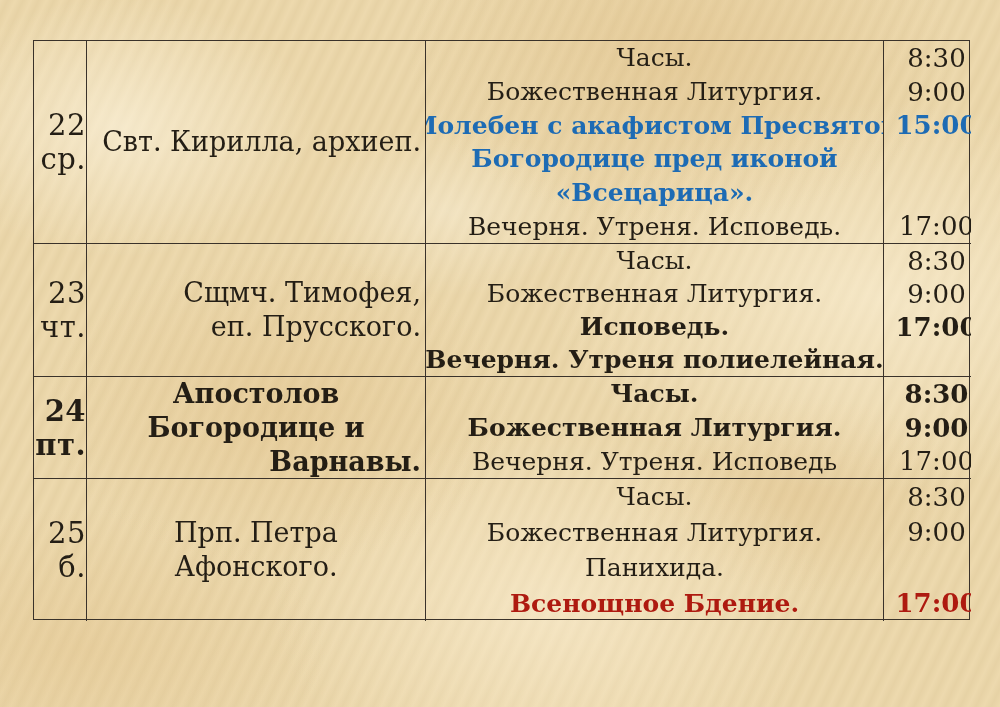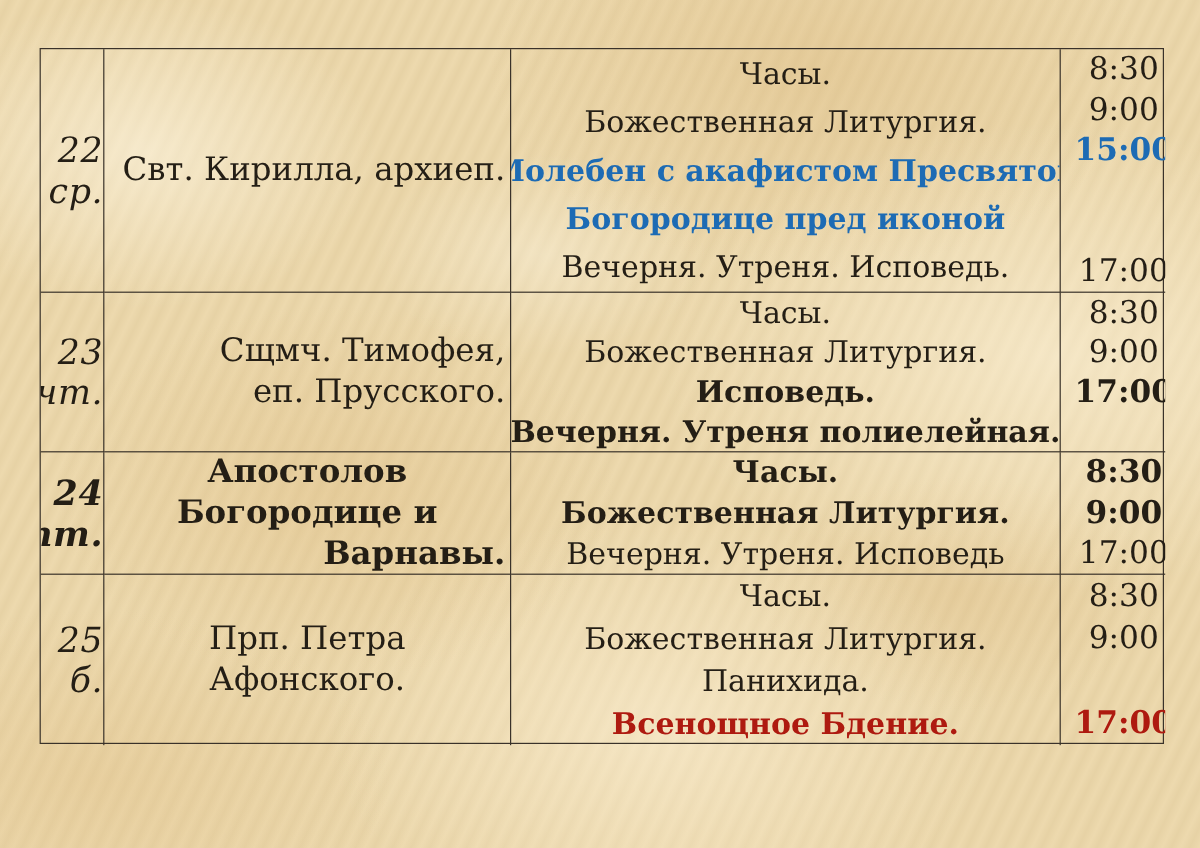--- a/index.html
+++ b/index.html
@@ -35,21 +35,21 @@
     border:1.5px solid var(--line);
   }
   .cell{
     border-right:1.5px solid var(--line);
     border-bottom:1.5px solid var(--line);
     display:flex;flex-direction:column;align-items:flex-end;justify-content:center;
     overflow:hidden;
   }
   .cell:nth-child(4n){border-right:none;}
   .cell:nth-child(n+13){border-bottom:none;}
-  .c-date{font-size:29px;line-height:34px;letter-spacing:0.5px;font-style:italic;}
+  .c-date{font-size:29px;line-height:34px;letter-spacing:0.5px;}
   .c-feast{font-size:27px;line-height:34px;text-align:center;padding:0 4px;}
   .slots{display:flex;flex-direction:column;width:100%;height:100%;}
   .slot{flex:1;display:flex;align-items:center;justify-content:center;
         font-size:25px;white-space:nowrap;text-align:center;padding:0 4px;}
   .c-time .slot{font-size:26px;padding:0 2px;margin-left:18px;}
   .blue{color:var(--blue);}
   .red{color:var(--red);}
   .bold{font-weight:bold;}
 </style>
 </head>
@@ -64,20 +64,21 @@
     </div>
     <div class="cell c-feast">
       <div>Свт. Кирилла, архиеп.</div>
     </div>
     <div class="cell c-serv">
       <div class="slots">
         <div class="slot">Часы.</div>
         <div class="slot">Божественная Литургия.</div>
         <div class="slot blue bold">Молебен с акафистом Пресвятой</div>
         <div class="slot blue bold">Богородице пред иконой</div>
+        <div class="slot blue bold">«Всецарица».</div>
         <div class="slot">Вечерня. Утреня. Исповедь.</div>
       </div>
     </div>
     <div class="cell c-time">
       <div class="slots">
         <div class="slot">8:30</div>
         <div class="slot">9:00</div>
         <div class="slot blue bold">15:00</div>
         <div class="slot"></div>
         <div class="slot"></div>

